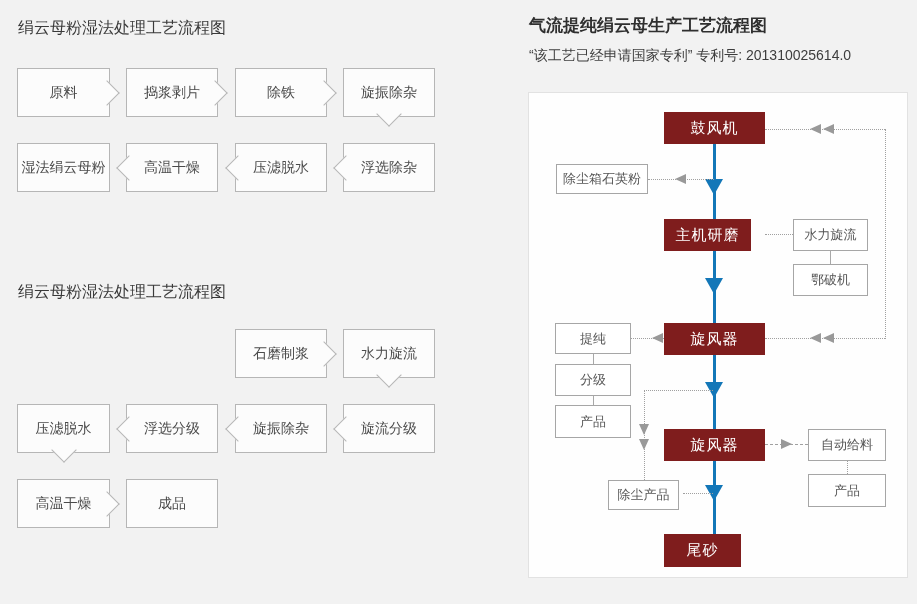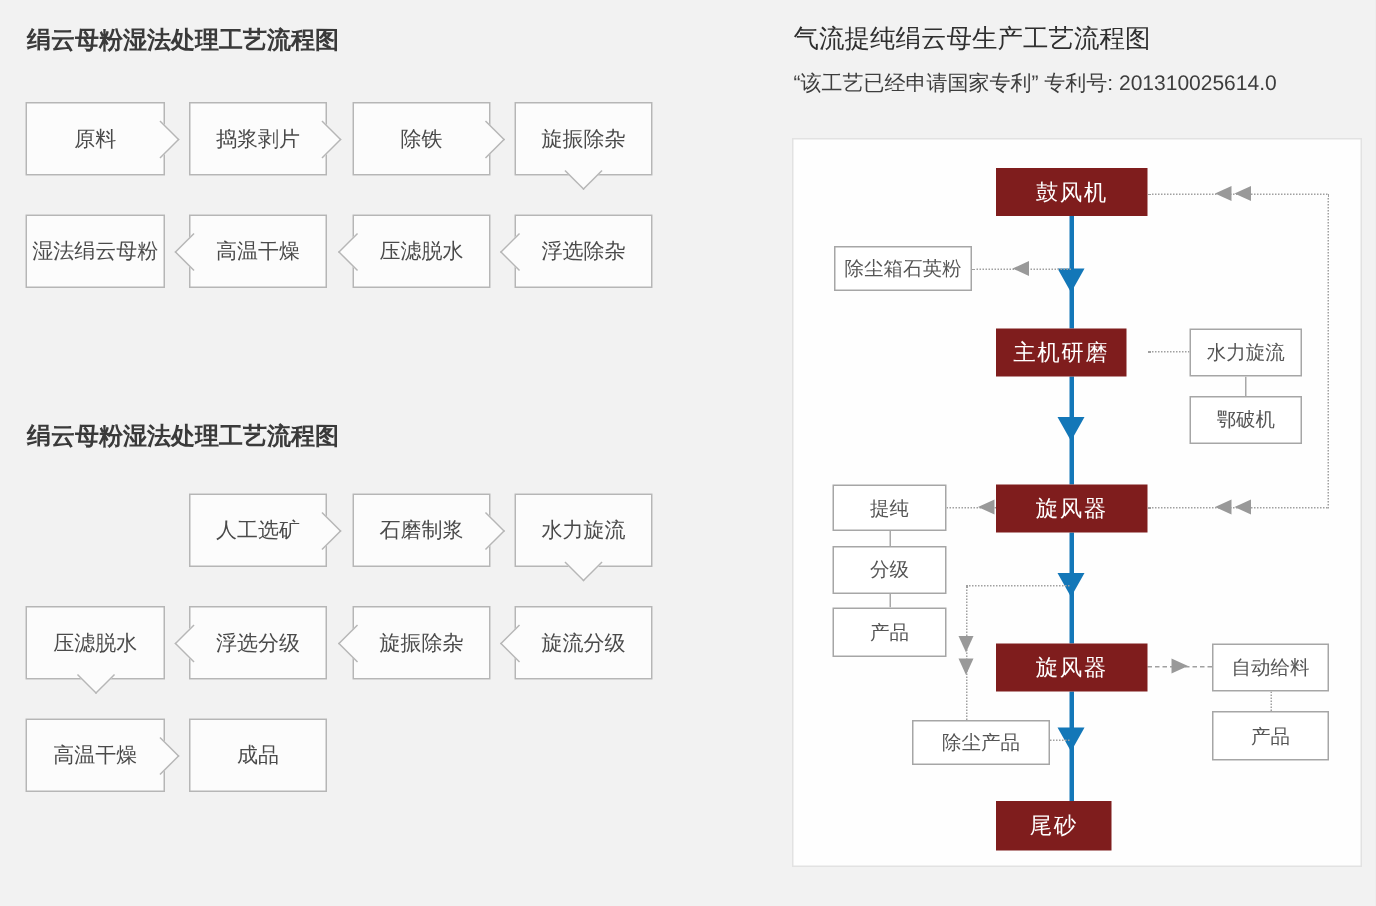--- a/index.html
+++ b/index.html
@@ -1,25 +1,25 @@
 <!DOCTYPE html>
 <html><head>
 <meta charset="utf-8">
 <style>
   html,body{margin:0;padding:0;background:#e9e9e9;}
   .stage{
     position:relative;width:917px;height:604px;background:#f2f2f2;
     font-family:"Liberation Sans","DejaVu Sans",sans-serif;overflow:hidden;
   }
   .chart-title{
-    position:absolute;font-size:16px;font-weight:bold;color:#3a3a3a;
+    position:absolute;font-size:16px;font-weight:normal;color:#3a3a3a;
     line-height:1.1;white-space:nowrap;
   }
   .panel-title{
-    position:absolute;left:529px;top:17px;font-size:17px;font-weight:normal;
+    position:absolute;left:529px;top:17px;font-size:17px;font-weight:bold;
     color:#2f2f2f;line-height:1.1;white-space:nowrap;
   }
   .panel-subtitle{
     position:absolute;left:529px;top:47px;font-size:14px;color:#3d3d3d;
     line-height:1.2;white-space:nowrap;
   }
   
   .fbox{
     position:absolute;width:92px;height:49px;background:#fcfcfc;
     border:1px solid #b6b6b6;box-sizing:border-box;
@@ -98,24 +98,20 @@
     <span>压滤脱水</span>
     <span class="ptr ptr-l"></span>
   </div>
   <div class="fbox" style="left:343px;top:143px">
     <span>浮选除杂</span>
     <span class="ptr ptr-l"></span>
   </div>
 
   <div class="chart-title" style="left:18px;top:283px">绢云母粉湿法处理工艺流程图</div>
 
-  <div class="fbox" style="left:126px;top:329px">
-    <span>人工选矿</span>
-    <span class="ptr ptr-r"></span>
-  </div>
   <div class="fbox" style="left:235px;top:329px">
     <span>石磨制浆</span>
     <span class="ptr ptr-r"></span>
   </div>
   <div class="fbox" style="left:343px;top:329px">
     <span>水力旋流</span>
     <span class="ptr ptr-d"></span>
   </div>
 
   <div class="fbox" style="left:17px;top:404px;width:93px">
@@ -222,18 +218,18 @@
     </div>
     <div class="sbox" style="left:26px;top:312px;width:76px;height:33px">
       <span>产品</span>
     </div>
     <div class="sbox" style="left:279px;top:336px;width:78px;height:32px">
       <span>自动给料</span>
     </div>
     <div class="sbox" style="left:279px;top:381px;width:78px;height:33px">
       <span>产品</span>
     </div>
-    <div class="sbox" style="left:79px;top:387px;width:92px;height:30px">
+    <div class="sbox" style="left:79px;top:387px;width:71px;height:30px">
       <span>除尘产品</span>
     </div>
 
   </div>
 </div>
 
 </body></html>

